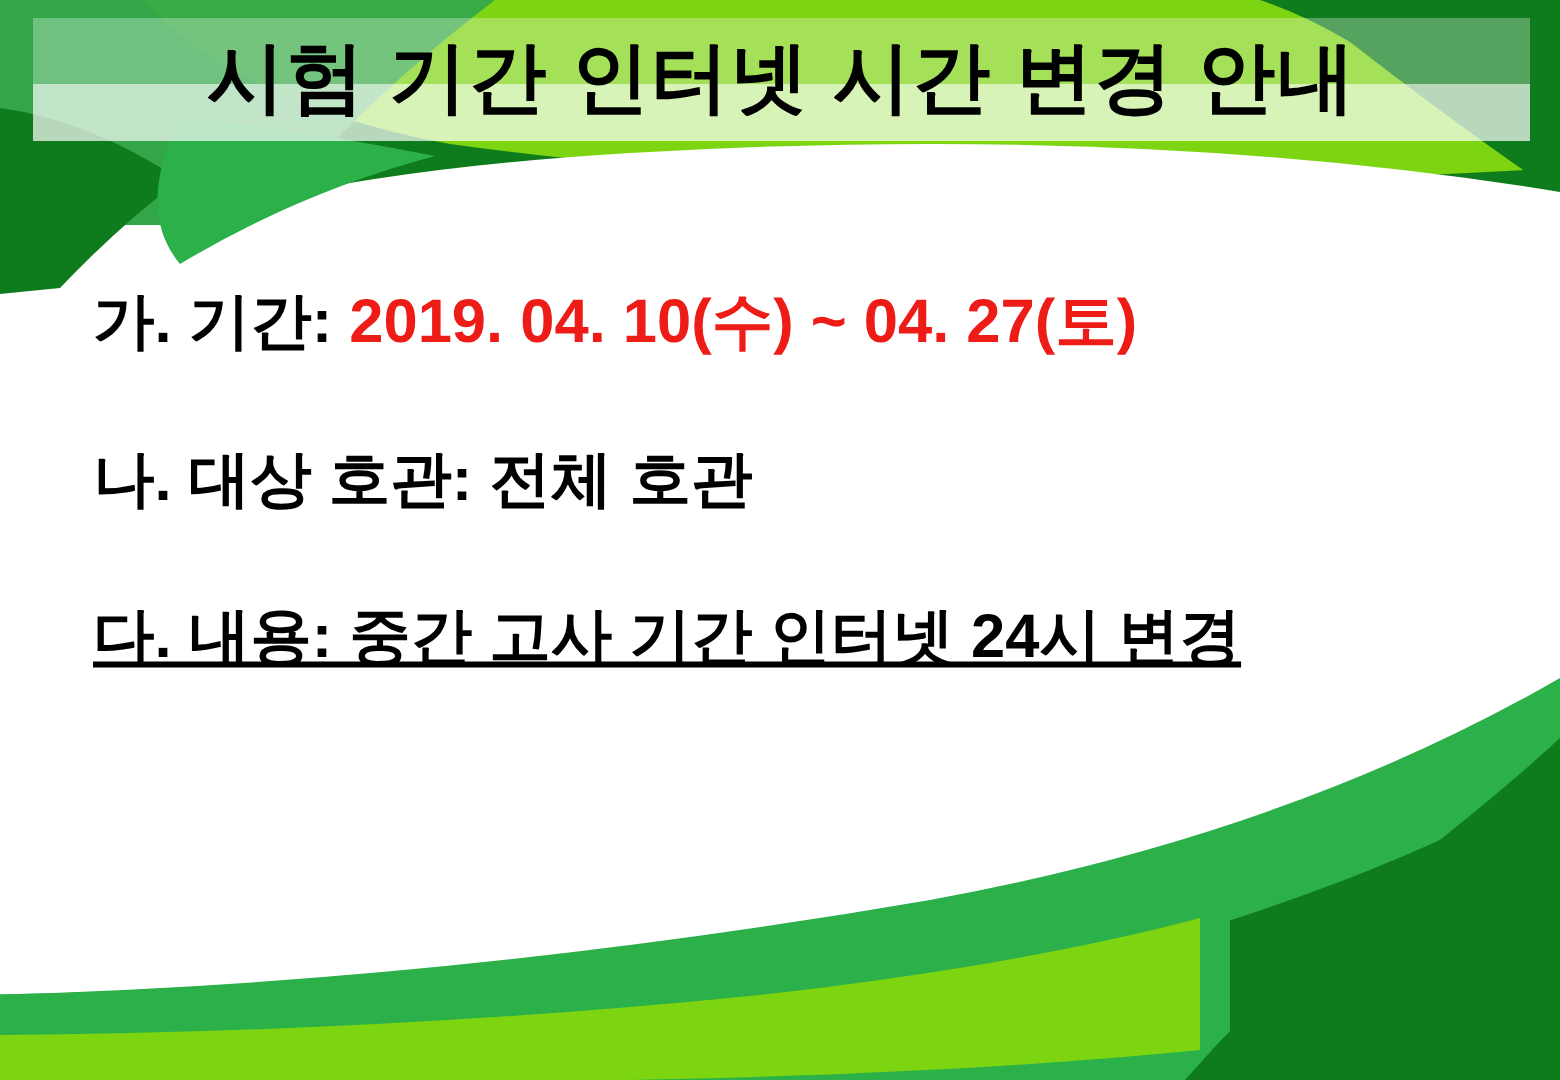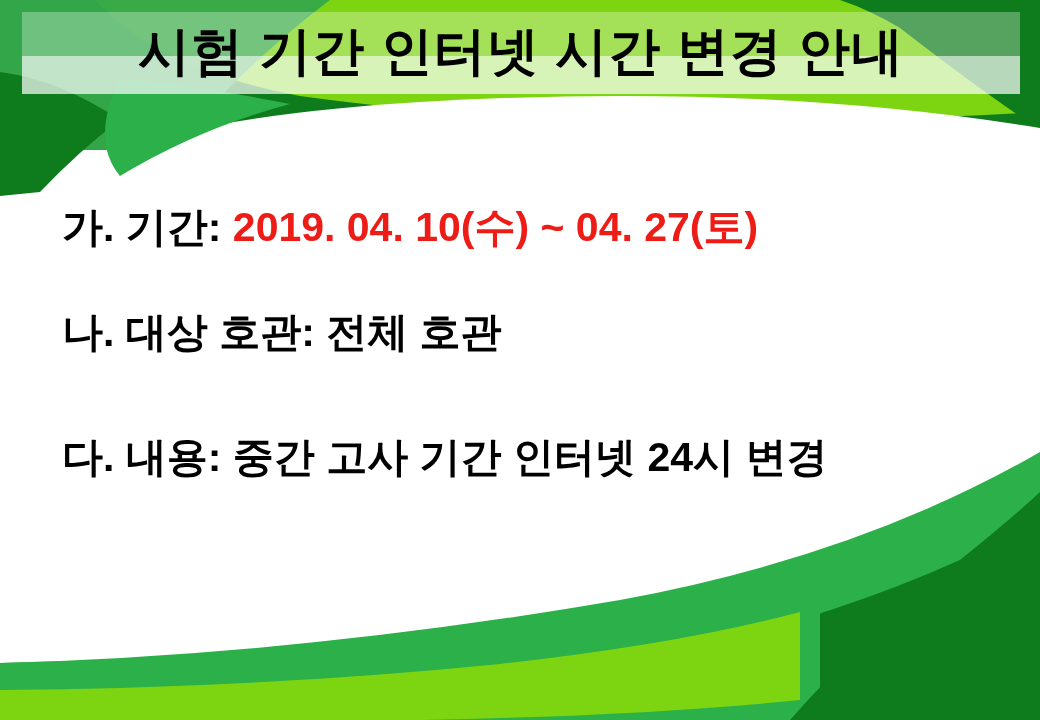--- a/index.html
+++ b/index.html
@@ -68,35 +68,35 @@
     font-weight: bold;
     color: #000000;
     letter-spacing: 1px;
     white-space: nowrap;
   }
 
   
   .body-block {
     position: absolute;
     left: 0;
-    top: 206px;
+    top: 193px;
     width: 1040px;
   }
 
   .body-line {
     padding-left: 62px;
     font-size: 41px;
     font-weight: bold;
     color: #000000;
     line-height: 1.05;
     white-space: nowrap;
   }
   .body-line.line-a { margin-bottom: 62px; }
-  .body-line.line-b { margin-bottom: 82px; }
-  .body-line.line-c { margin-bottom: 4px; }
+  .body-line.line-b { margin-bottom: 62px; }
+  .body-line.line-c { margin-bottom: 4px; text-decoration: underline; }
 
   .date-red {
     color: #ED1C16;
   }
 
   .sub-note {
     padding-left: 238px;
     font-size: 27px;
     font-weight: bold;
     color: #1A20CC;

